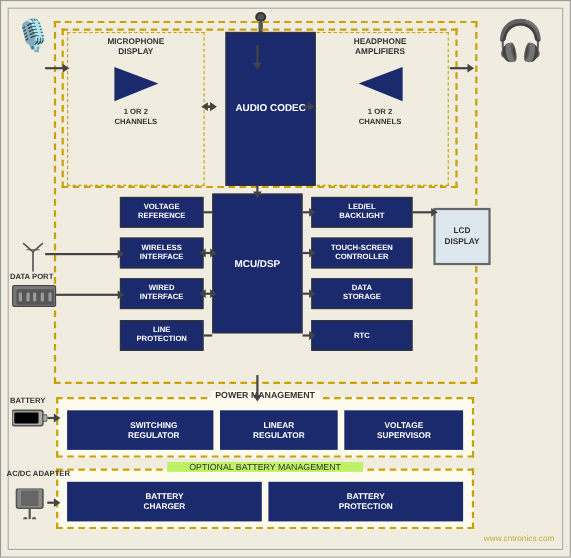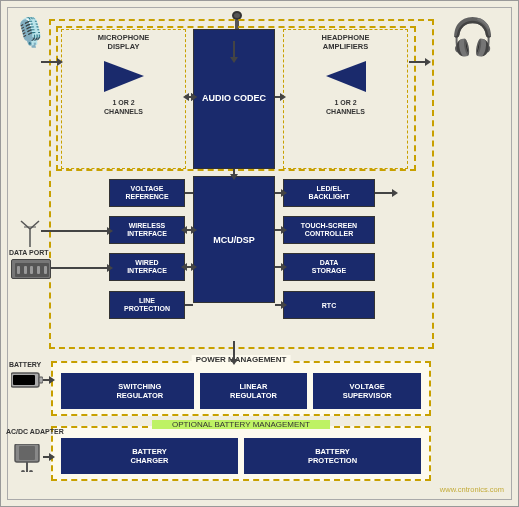--- a/index.html
+++ b/index.html
@@ -112,21 +112,21 @@
     </div>
 
     <div style="margin:8px auto 0;width:50px;height:35px;">
       <svg width="50" height="35">
           <polygon points="45,2 45,33 5,17" fill="#1a2a6c"></polygon>
         </svg>
     </div>
     <div style="font-size:7px;font-weight:bold;color:#333;text-align:center;line-height:1.3;margin-top:4px;">1 OR 2<br>CHANNELS</div>
   </div>
 
-  <div style="position:absolute;top:28px;left:192px;width:82px;height:140px;background:#1a2a6c;border:1px solid #333;display:flex;align-items:center;justify-content:center;">
+  <div style="position:absolute;top:28px;left:204px;width:82px;height:140px;background:#1a2a6c;border:1px solid #333;display:flex;align-items:center;justify-content:center;">
     <span style="color:#fff;font-weight:bold;font-size:9px;text-align:center;line-height:1.3;">AUDIO
 CODEC</span>
   </div>
 
   <div style="position:absolute;top:175px;left:192px;width:82px;height:127px;background:#1a2a6c;border:1px solid #333;display:flex;align-items:center;justify-content:center;">
     <span style="color:#fff;font-weight:bold;font-size:9px;text-align:center;">MCU/DSP</span>
   </div>
 
   <div style="position:absolute;top:178px;left:108px;width:76px;height:28px;background:#1a2a6c;border:1px solid #333;display:flex;align-items:center;justify-content:center;">
     <span style="color:#fff;font-weight:bold;font-size:7px;text-align:center;line-height:1.2;">VOLTAGE<br>REFERENCE</span>
@@ -153,20 +153,24 @@
   </div>
 
   <div style="position:absolute;top:252px;left:282px;width:92px;height:28px;background:#1a2a6c;border:1px solid #333;display:flex;align-items:center;justify-content:center;">
     <span style="color:#fff;font-weight:bold;font-size:7px;text-align:center;line-height:1.2;">DATA<br>STORAGE</span>
   </div>
 
   <div style="position:absolute;top:290px;left:282px;width:92px;height:28px;background:#1a2a6c;border:1px solid #333;display:flex;align-items:center;justify-content:center;">
     <span style="color:#fff;font-weight:bold;font-size:7px;text-align:center;">RTC</span>
   </div>
 
+  <div style="position:absolute;top:188px;left:393px;width:52px;height:52px;border:2px solid #666;background:#dde8ee;display:flex;align-items:center;justify-content:center;">
+    <span style="font-size:7.5px;font-weight:bold;color:#333;text-align:center;line-height:1.3;">LCD
+DISPLAY</span>
+  </div>
 
   <div style="position:absolute;top:191px;left:184px;width:8px;height:2px;background:#444;"></div>
 
   <div class="bidirectional-h" style="top:228px;left:184px;width:8px;"></div>
 
   <div class="bidirectional-h" style="top:265px;left:184px;width:8px;"></div>
 
   <div style="position:absolute;top:303px;left:184px;width:8px;height:2px;background:#444;"></div>
 
   <div class="h-arrow" style="top:191px;left:274px;width:8px;"></div>

